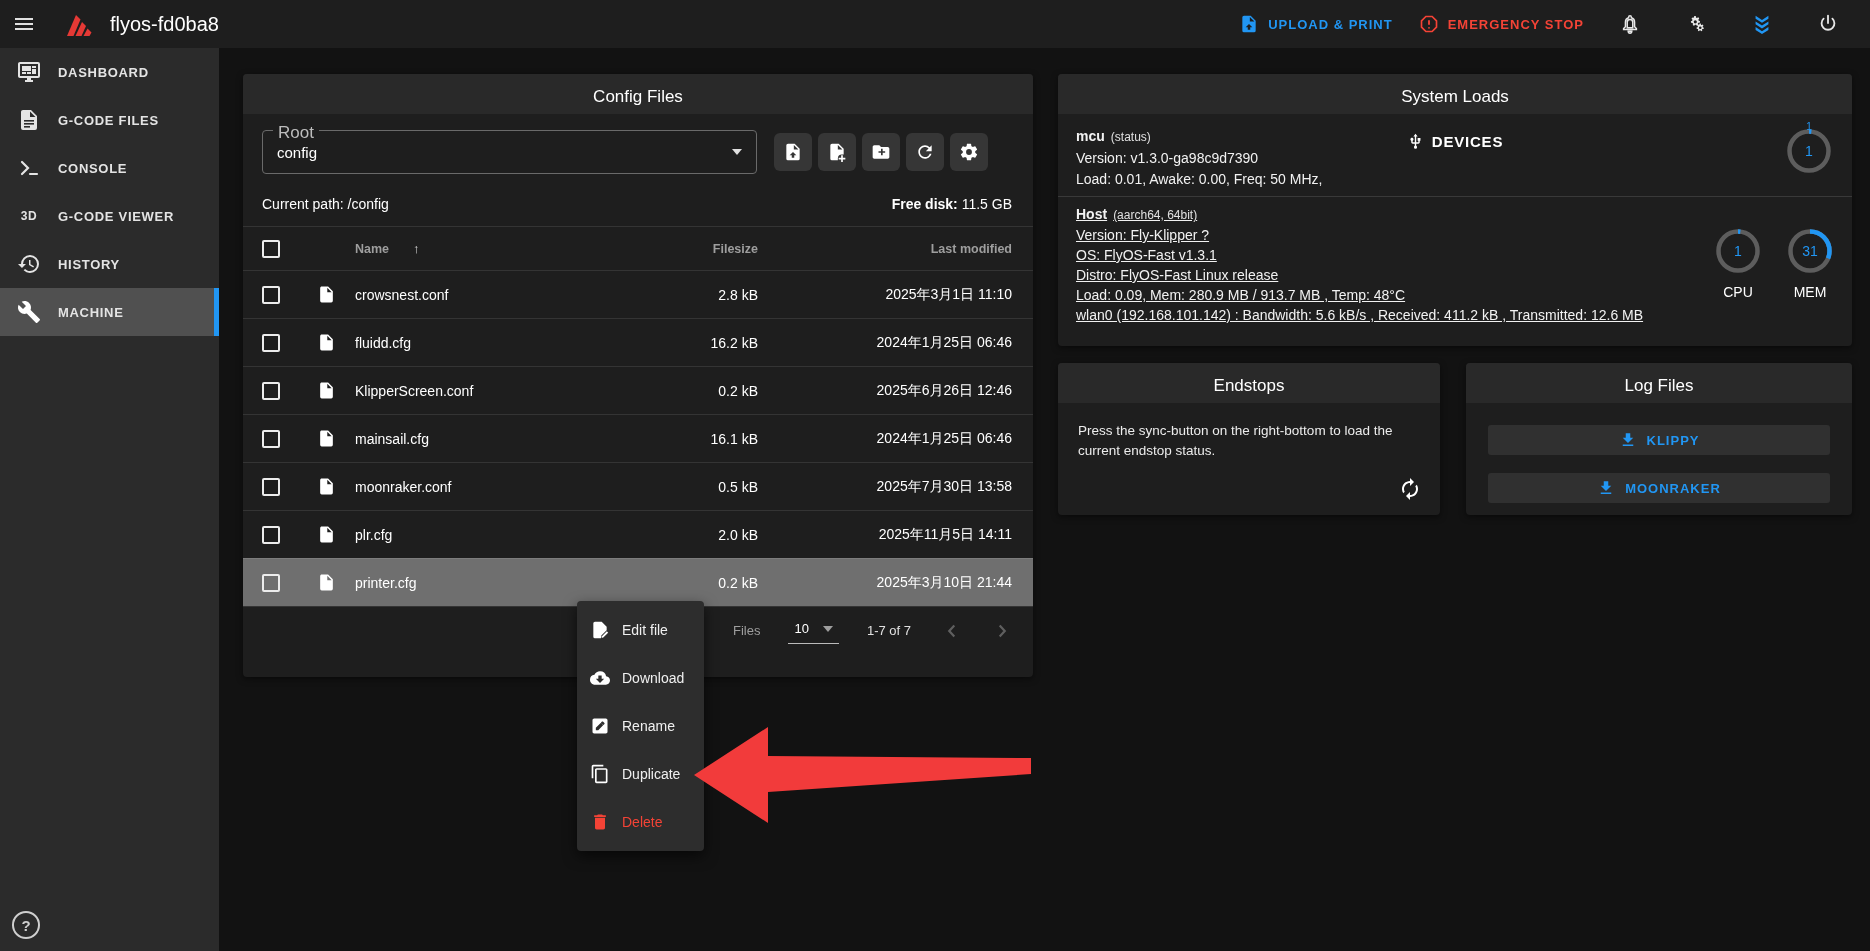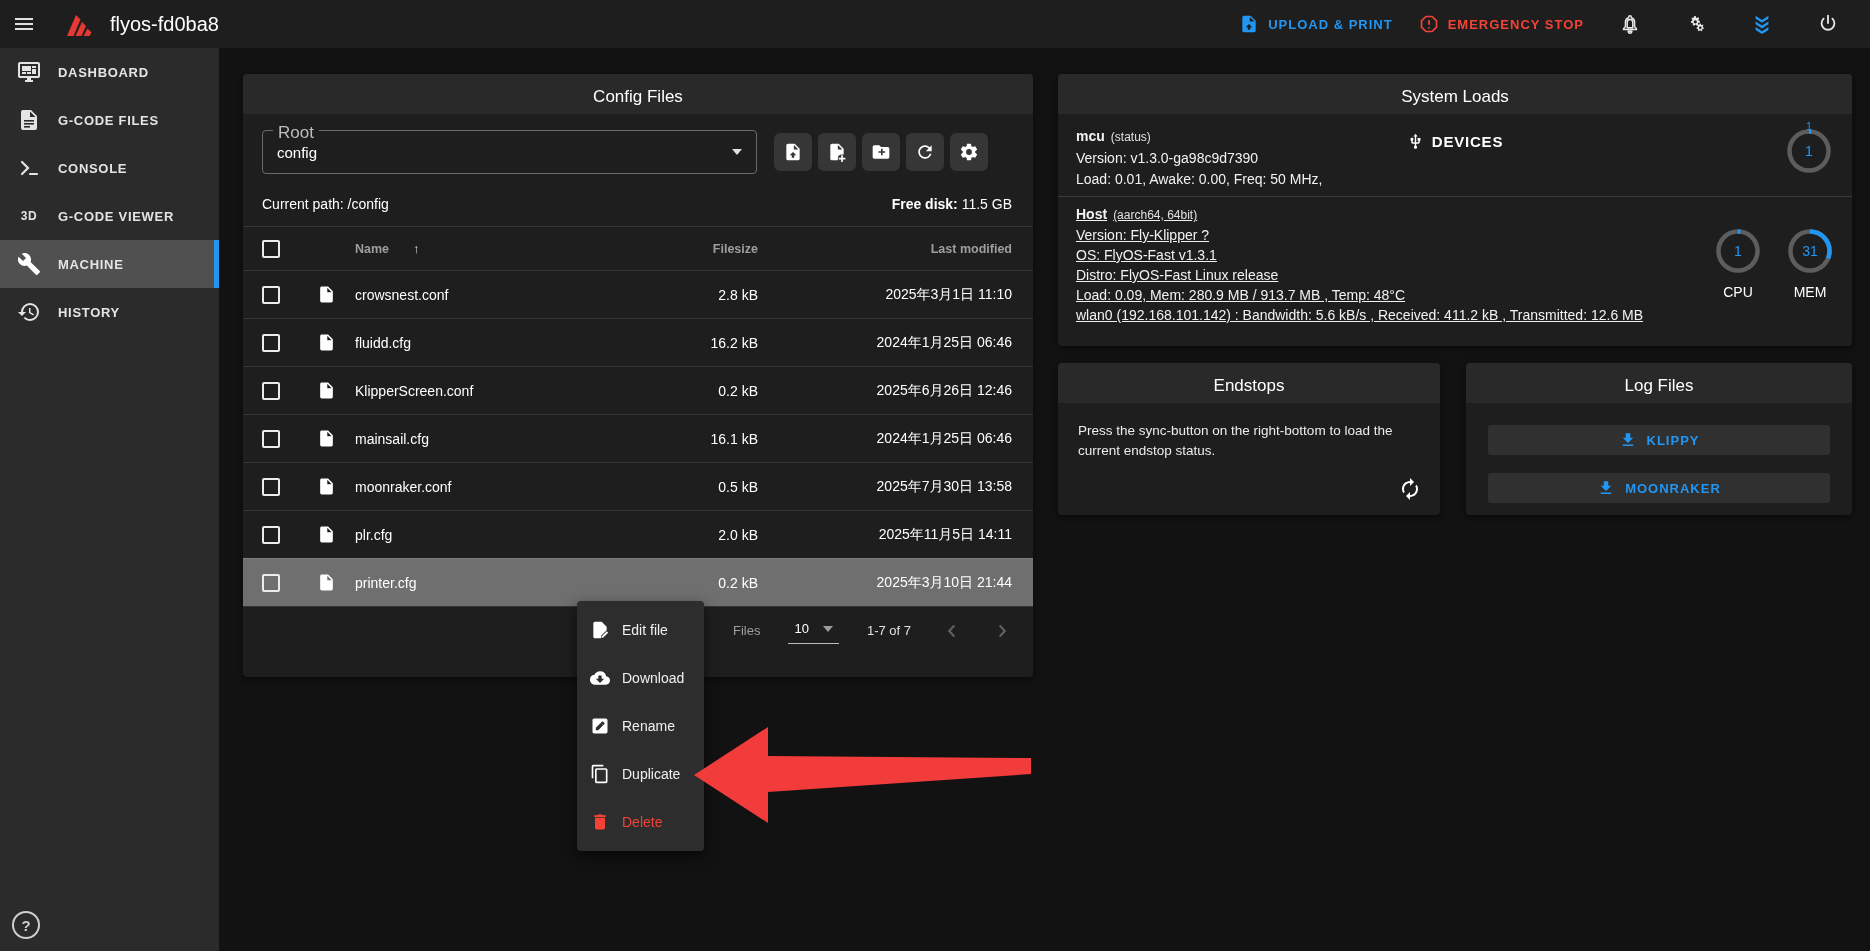--- a/index.html
+++ b/index.html
@@ -186,31 +186,31 @@
     <svg class="i" width="24" height="24" viewBox="0 0 24 24" fill="none" stroke="#e4e4e4" stroke-width="2.2" stroke-linecap="round">
       <path d="M5 6l6 6-6 6"></path>
         <line x1="13" y1="18" x2="20" y2="18"></line>
     </svg>
     <span>CONSOLE</span>
   </div>
   <div class="nav-item">
     <span class="i3d">3D</span>
     <span>G-CODE VIEWER</span>
   </div>
+  <div class="nav-item">
+    <svg class="i" width="24" height="24" viewBox="0 0 24 24" fill="#e4e4e4">
+      <path d="M13.5 8H12v5l4.28 2.54.72-1.21-3.5-2.08V8M13 3a9 9 0 0 0-9 9H1l3.96 4.03L9 12H6a7 7 0 0 1 7-7 7 7 0 0 1 7 7 7 7 0 0 1-7 7c-1.93 0-3.68-.79-4.94-2.06l-1.42 1.42A8.9 8.9 0 0 0 13 21a9 9 0 0 0 9-9 9 9 0 0 0-9-9"></path>
+    </svg>
+    <span>HISTORY</span>
+  </div>
   <div class="nav-item active">
     <svg class="i" width="24" height="24" viewBox="0 0 24 24" fill="#ffffff">
       <path d="M22.7 19l-9.1-9.1c.9-2.3.4-5-1.5-6.9-2-2-5-2.4-7.4-1.3L9 6 6 9 1.6 4.7C.4 7.1.9 10.1 2.9 12.1c1.9 1.9 4.6 2.4 6.9 1.5l9.1 9.1c.4.4 1 .4 1.4 0l2.3-2.3c.5-.4.5-1.1.1-1.4z"></path>
     </svg>
     <span>MACHINE</span>
-  </div>
-  <div class="nav-item">
-    <svg class="i" width="24" height="24" viewBox="0 0 24 24" fill="#e4e4e4">
-      <path d="M13.5 8H12v5l4.28 2.54.72-1.21-3.5-2.08V8M13 3a9 9 0 0 0-9 9H1l3.96 4.03L9 12H6a7 7 0 0 1 7-7 7 7 0 0 1 7 7 7 7 0 0 1-7 7c-1.93 0-3.68-.79-4.94-2.06l-1.42 1.42A8.9 8.9 0 0 0 13 21a9 9 0 0 0 9-9 9 9 0 0 0-9-9"></path>
-    </svg>
-    <span>HISTORY</span>
   </div>
   <div class="help-btn">
       <span>?</span>
     </div>
 </div>
 
 <div class="card" id="config-card">
   <div class="card-header">
     <svg class="i" width="22" height="22" viewBox="0 0 24 24">
       <circle cx="12" cy="12" r="9.5" fill="#ffffff"></circle>

